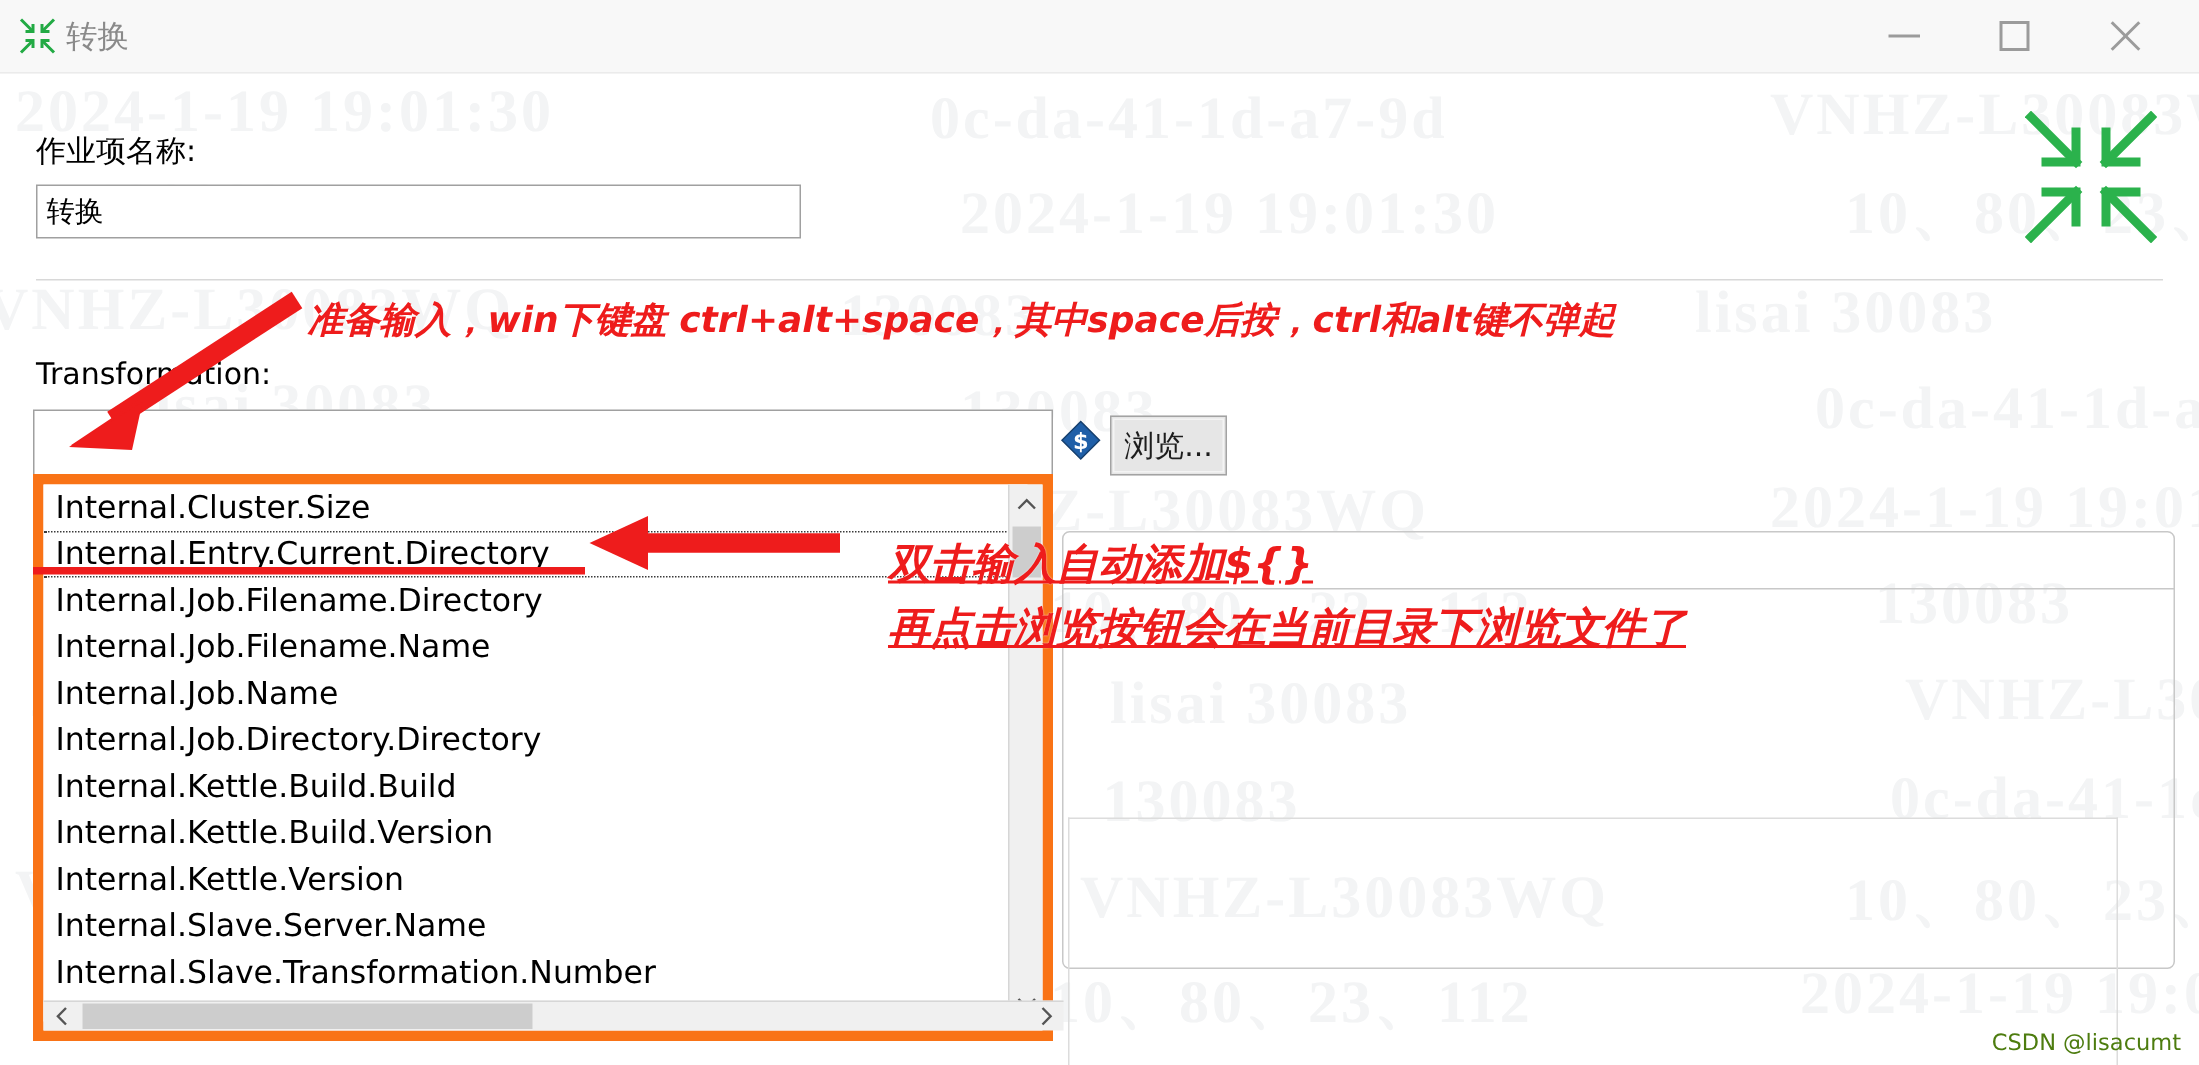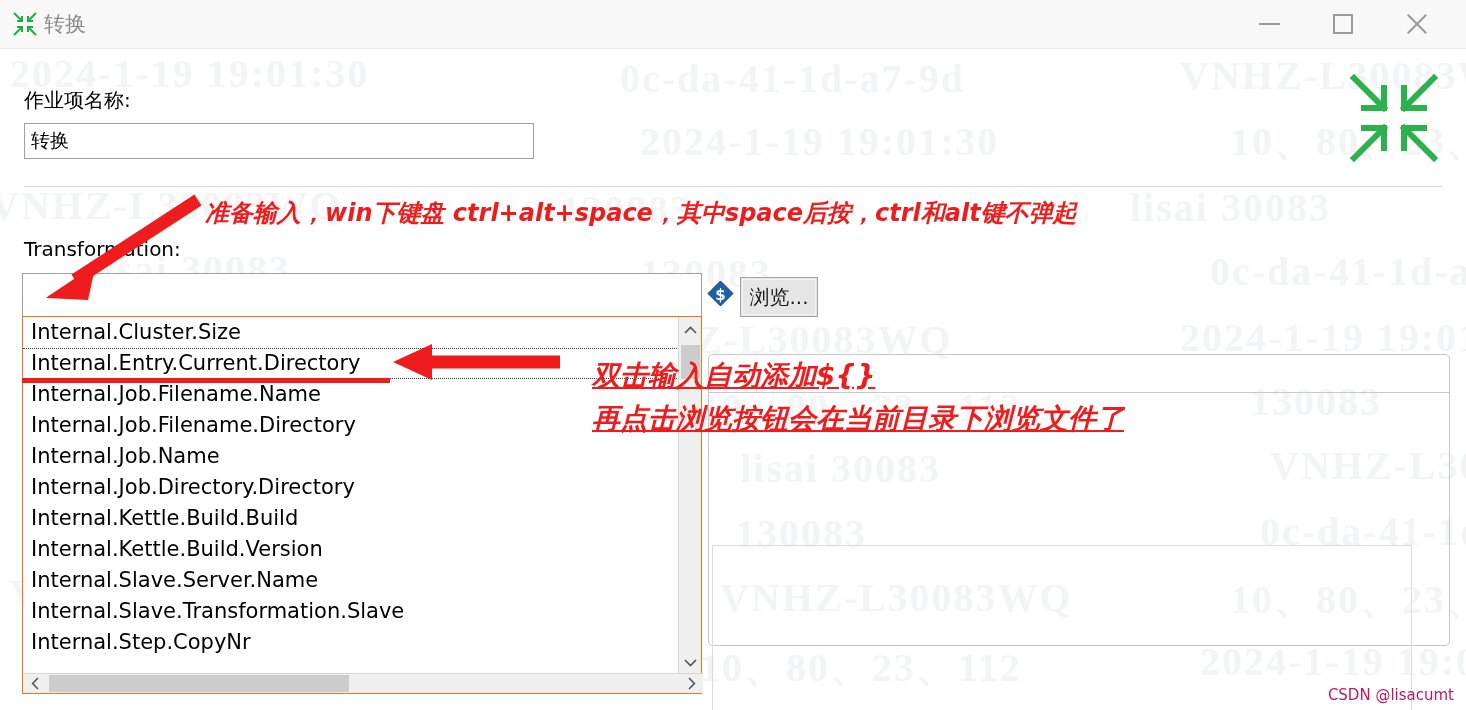--- a/index.html
+++ b/index.html
@@ -142,21 +142,21 @@
   .btn:after {
     content:""; position:absolute; inset:1px; border:1px solid #f4f4f4; pointer-events:none;
   }
 
   
   .dropdown {
     position: absolute;
     left: 22px; top: 316px;
     width: 680px; height: 378px;
     background: #ffffff;
-    border: 1px solid #f97316;
+    border: 7px solid #f97316;
     z-index: 8;
   }
   .dd-list {
     position: absolute;
     left: 0; top: 0;
     width: 656px; height: 358px;
     overflow: hidden;
     background: #fff;
   }
   .dd-item {
@@ -269,21 +269,21 @@
     left: 0; top: 0;
     width: 1466px; height: 710px;
     z-index: 21;
     pointer-events: none;
   }
 
   .csdn-wm {
     position: absolute;
     right: 12px; bottom: 6px;
     font-size: 15px;
-    color: #be185d;
+    color: #4d7c0f;
     z-index: 30;
     font-family: "DejaVu Sans", "Liberation Sans", sans-serif;
   }
 </style>
 </head>
 <body>
 
 <div id="root">
 
   <div class="wm-layer">
@@ -398,28 +398,29 @@
   <div class="btn" style="left:740px; top:277px; width:78px; height:40px;">浏览...</div>
 
   <div class="group-panel"></div>
   <div class="group-line"></div>
   <div class="group-inner"></div>
 
   <div class="dropdown">
     <div class="dd-list" id="dd-list">
         <div class="dd-item">Internal.Cluster.Size</div>
         <div class="dd-item focused">Internal.Entry.Current.Directory</div>
+        <div class="dd-item">Internal.Job.Filename.Directory</div>
         <div class="dd-item">Internal.Job.Filename.Name</div>
-        <div class="dd-item">Internal.Job.Filename.Directory</div>
         <div class="dd-item">Internal.Job.Name</div>
         <div class="dd-item">Internal.Job.Directory.Directory</div>
         <div class="dd-item">Internal.Kettle.Build.Build</div>
         <div class="dd-item">Internal.Kettle.Build.Version</div>
+        <div class="dd-item">Internal.Kettle.Version</div>
         <div class="dd-item">Internal.Slave.Server.Name</div>
-        <div class="dd-item">Internal.Slave.Transformation.Slave</div>
+        <div class="dd-item">Internal.Slave.Transformation.Number</div>
         <div class="dd-item">Internal.Step.CopyNr</div>
       </div>
 
     <div class="dd-vscroll">
       <div class="vs-arrow vs-up">
         <svg width="13" height="9" viewBox="0 0 13 9">
             <path d="M1 7 L6.5 1.5 L12 7" stroke="#555" stroke-width="1.6" fill="none"></path>
           </svg>
       </div>
       <div class="vs-thumb"></div>

